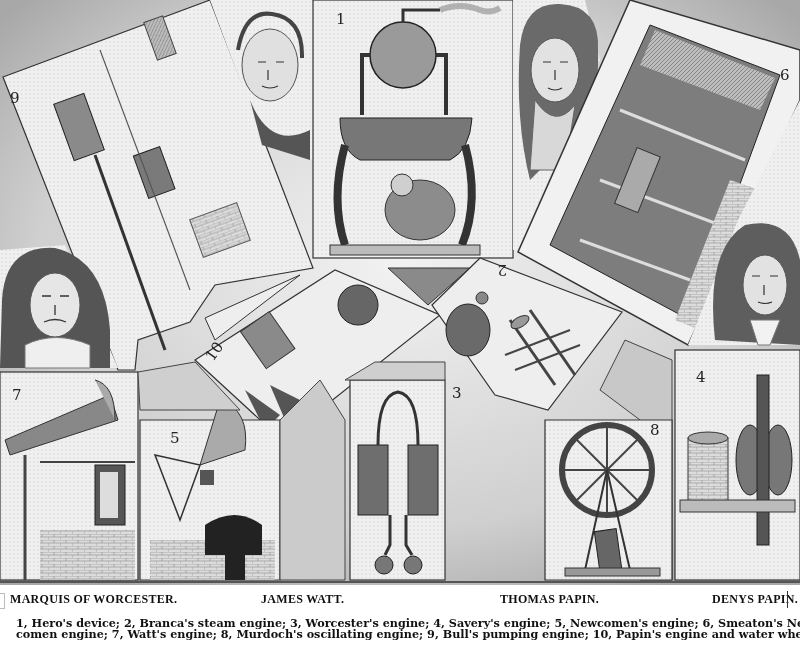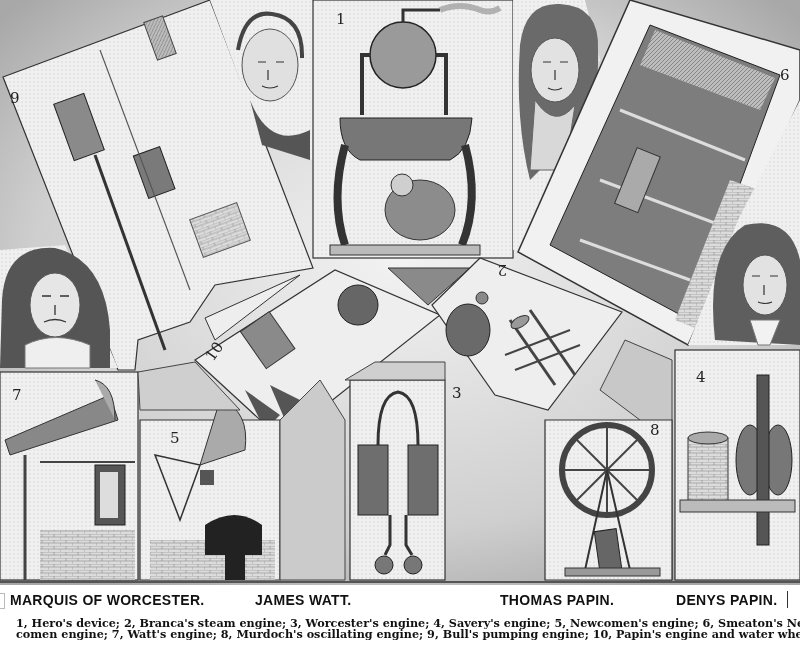--- a/index.html
+++ b/index.html
@@ -1,21 +1,21 @@
 <!DOCTYPE html>
 <html><head>
   <meta charset="utf-8">
   <style>
     html, body { margin: 0; padding: 0; background: #ffffff; }
     body { width: 800px; height: 651px; overflow: hidden; position: relative; font-family: "DejaVu Serif", serif; }
     #plate { position: absolute; left: 0; top: 0; width: 800px; height: 585px; background: #d9d9d9; overflow: hidden; }
     #plate svg { position: absolute; left: 0; top: 0; }
     .num { font-family: "DejaVu Serif", serif; font-size: 15px; fill: #222; }
     #portrait-labels { position: absolute; left: 0; top: 592px; width: 800px; height: 22px; }
-    .plabel { position: absolute; top: 0; font-family: Liberation Sans, sans-serif; font-weight: bold; font-size: 14px; letter-spacing: 0.3px; color: #111; white-space: nowrap; }
+    .plabel { position: absolute; top: 0; font-family: Liberation Serif, serif; font-weight: bold; font-size: 12px; letter-spacing: 0.3px; color: #111; white-space: nowrap; }
     #caption { position: absolute; left: 16px; top: 618px; width: 780px; font-family: "DejaVu Serif", serif; font-weight: bold; font-size: 11.2px; line-height: 11px; color: #111; }
     #caption div { white-space: nowrap; }
     .tick { position: absolute; left: 0; top: 593px; width: 4px; height: 14px; border: 1px solid #bbb; border-left: none; }
     .rbar { position: absolute; left: 787px; top: 591px; width: 1px; height: 17px; background: #333; }
   </style>
 </head>
 <body>
 
 <div id="plate">
   <svg width="800" height="585" viewBox="0 0 800 585">
@@ -198,22 +198,22 @@
       <text class="num" x="696" y="382">4</text>
     </g>
 
     <line x1="0" y1="582" x2="800" y2="582" stroke="#555" stroke-width="2"></line>
   </svg>
 </div>
 
 <div class="tick"></div>
 <div id="portrait-labels">
   <span class="plabel" style="left:10px;">MARQUIS OF WORCESTER.</span>
-  <span class="plabel" style="left:255px;">JAMES WATT.</span>
+  <span class="plabel" style="left:261px;">JAMES WATT.</span>
   <span class="plabel" style="left:500px;">THOMAS PAPIN.</span>
-  <span class="plabel" style="left:676px;">DENYS PAPIN.</span>
+  <span class="plabel" style="left:712px;">DENYS PAPIN.</span>
 </div>
 <div class="rbar"></div>
 
 <div id="caption">
   <div>1, Hero's device; 2, Branca's steam engine; 3, Worcester's engine; 4, Savery's engine; 5, Newcomen's engine; 6, Smeaton's New-</div>
   <div>comen engine; 7, Watt's engine; 8, Murdoch's oscillating engine; 9, Bull's pumping engine; 10, Papin's engine and water wheel.</div>
 </div>
 
 </body></html>

